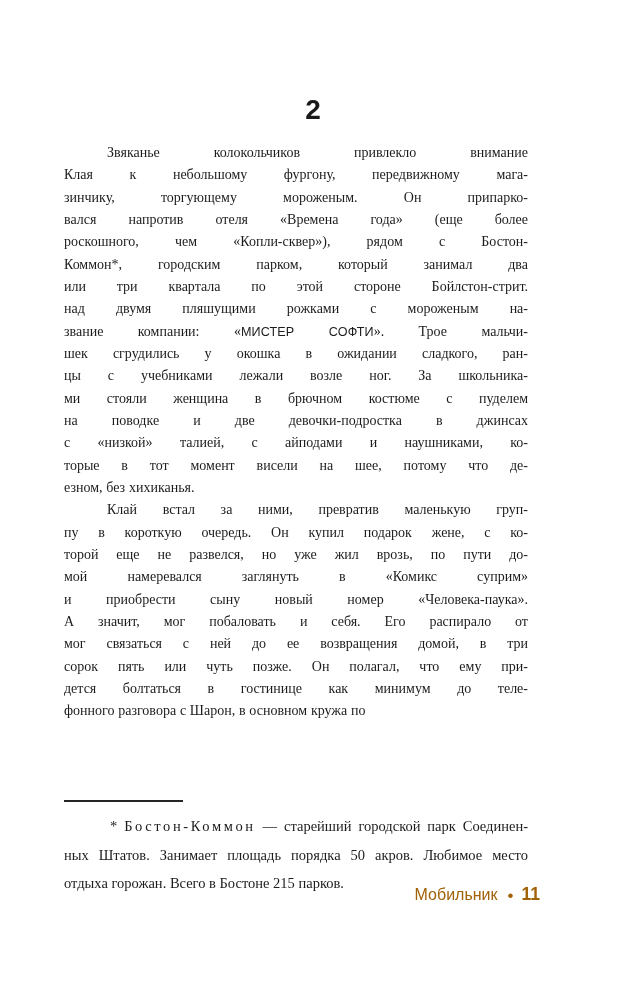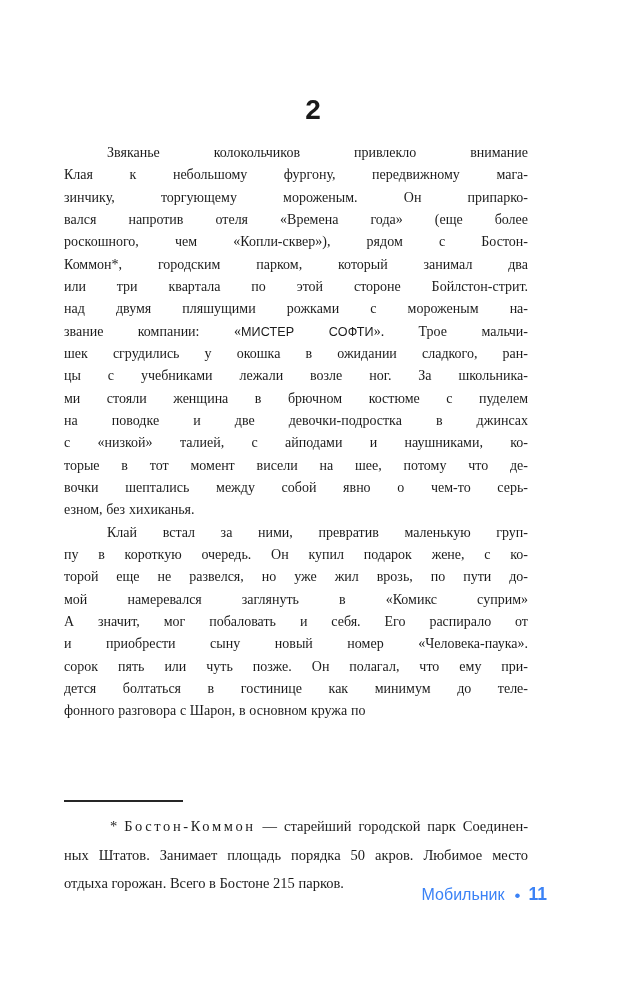--- a/index.html
+++ b/index.html
@@ -69,24 +69,24 @@
     height: 18.6px;
     text-align: justify;
     text-align-last: justify;
     margin-top: 10px;
   }
   .fn-line.first { text-indent: 46px; }
   .fn-line.last  { text-align-last: left; }
   .footer {
     position: absolute;
     top: 884px;
-    right: 84px;
+    right: 91px;
     font-family: "Liberation Sans", sans-serif;
     font-size: 16px;
-    color: #3b82f6;
+    color: #a16207;
     white-space: nowrap;
   }
   .footer .bullet {
     display: inline-block;
     margin: 0 8px 0 10px;
     font-size: 17px;
     vertical-align: -1px;
   }
   .footer .pagenum {
     font-weight: bold;
@@ -109,28 +109,28 @@
       <div class="line">Коммон*, городским парком, который занимал два</div>
       <div class="line">или три квартала по этой стороне Бойлстон-стрит.</div>
       <div class="line">над двумя пляшущими рожками с мороженым на-</div>
       <div class="line">звание компании: «<span class="sans-caps">МИСТЕР СОФТИ</span>». Трое мальчи-</div>
       <div class="line">шек сгрудились у окошка в ожидании сладкого, ран-</div>
       <div class="line">цы с учебниками лежали возле ног. За школьника-</div>
       <div class="line">ми стояли женщина в брючном костюме с пуделем</div>
       <div class="line">на поводке и две девочки-подростка в джинсах</div>
       <div class="line">с «низкой» талией, с айподами и наушниками, ко-</div>
       <div class="line">торые в тот момент висели на шее, потому что де-</div>
-      <div class="line">вочки шептались между собой явно о чем-то серь-</div>
       <div class="line last">езном, без хихиканья.</div>
       <div class="line first">Клай встал за ними, превратив маленькую груп-</div>
       <div class="line">пу в короткую очередь. Он купил подарок жене, с ко-</div>
       <div class="line">торой еще не развелся, но уже жил врозь, по пути до-</div>
       <div class="line">мой намеревался заглянуть в «Комикс суприм»</div>
+      <div class="line">и приобрести сыну новый номер «Человека-паука».</div>
       <div class="line">А значит, мог побаловать и себя. Его распирало от</div>
-      <div class="line">и приобрести сыну новый номер «Человека-паука».</div>
+      <div class="line">мог связаться с ней до ее возвращения домой, в три</div>
       <div class="line">сорок пять или чуть позже. Он полагал, что ему при-</div>
       <div class="line">дется болтаться в гостинице как минимум до теле-</div>
       <div class="line last">фонного разговора с Шарон, в основном кружа по</div>
     </div>
 
   <div class="footnote-rule"></div>
 
   <div class="footnote">
       <div class="fn-line first">* <span class="letterspaced">Бостон-Коммон</span> — старейший городской парк Соединен-</div>
       <div class="fn-line">ных Штатов. Занимает площадь порядка 50 акров. Любимое место</div>

